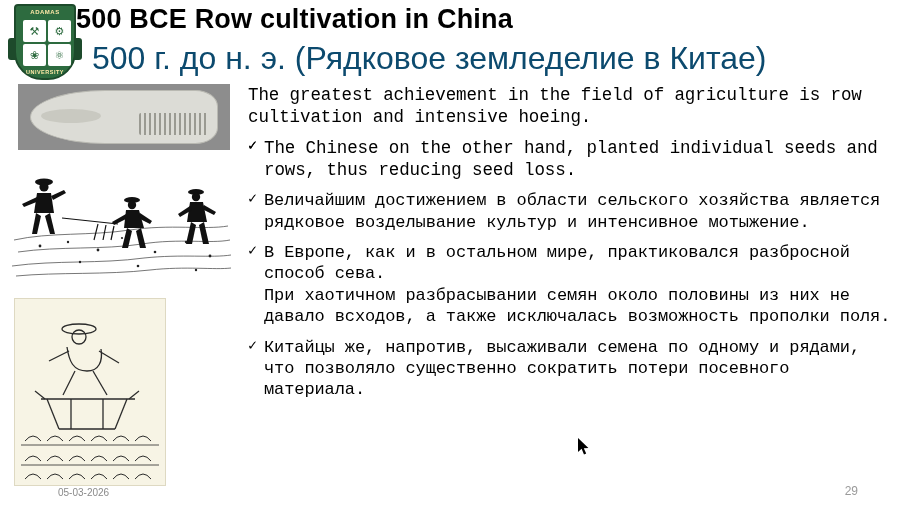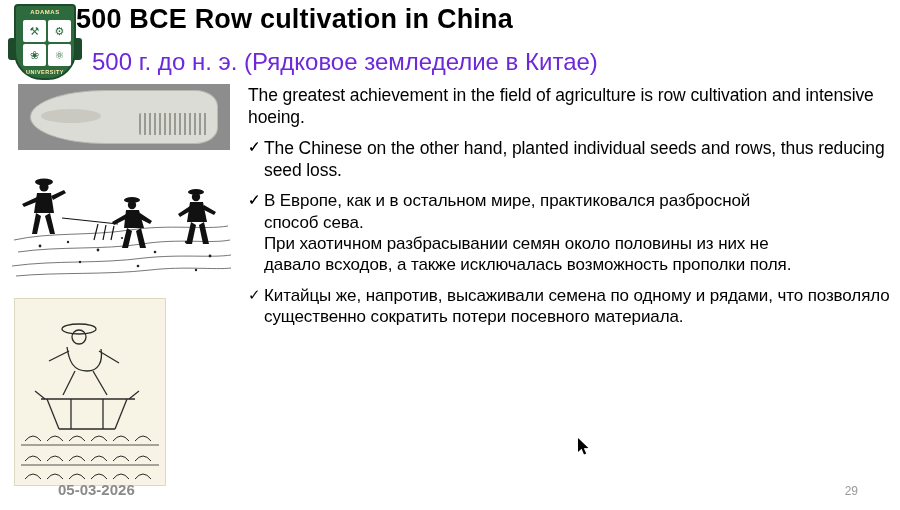--- a/index.html
+++ b/index.html
@@ -108,23 +108,23 @@
     top: 4px;
     font-size: 27px;
     font-weight: bold;
     color: #000000;
     letter-spacing: 0.2px;
     white-space: nowrap;
   }
   .title-ru {
     position: absolute;
     left: 92px;
-    top: 48px;
-    font-size: 24px;
-    color: #6d28d9;
+    top: 40px;
+    font-size: 32px;
+    color: #0c4a6e;
     white-space: nowrap;
   }
 
   
   .img-bone {
     position: absolute;
     left: 18px;
     top: 84px;
     width: 212px;
     height: 66px;
@@ -182,20 +182,21 @@
     overflow: hidden;
     box-sizing: border-box;
   }
 
   
   .body {
     position: absolute;
     left: 248px;
     top: 84px;
     width: 645px;
+    font-family: Liberation Mono, monospace;
   }
   .para {
     font-size: 17.5px;
     line-height: 1.26;
     color: #000000;
     margin-bottom: 9px;
     letter-spacing: -0.1px;
   }
   .bullet {
     position: relative;
@@ -218,23 +219,22 @@
   }
   .nowrap-block {
     white-space: pre-line;
   }
 
   
   .footer-date {
     position: absolute;
     left: 58px;
     bottom: 12px;
-    font-size: 15px;
+    font-size: 10px;
     color: #8a8a8a;
-    font-weight: bold;
   }
   .footer-page {
     position: absolute;
     right: 42px;
     bottom: 12px;
     font-size: 12px;
     color: #9a9a9a;
     margin-left: 25px;
   }
 
@@ -395,20 +395,21 @@
       <span class="mark">✓</span>
     </div>
 
     <div class="bullet">
       <span class="mark">✓</span>
       <span>The Chinese on the other hand, planted individual seeds and rows, thus reducing seed loss.</span>
     </div>
 
     <div class="bullet ru">
       <span class="mark">✓</span>
+      <span>Величайшим достижением в области сельского хозяйства является рядковое возделывание культур и интенсивное мотыжение.</span>
     </div>
 
     <div class="bullet ru">
       <span class="mark">✓</span>
       <span class="nowrap-block"> В Европе, как и в остальном мире, практиковался разбросной
 способ сева.
 При хаотичном разбрасывании семян около половины из них не
 давало всходов, а также исключалась возможность прополки поля.</span>
     </div>
 

